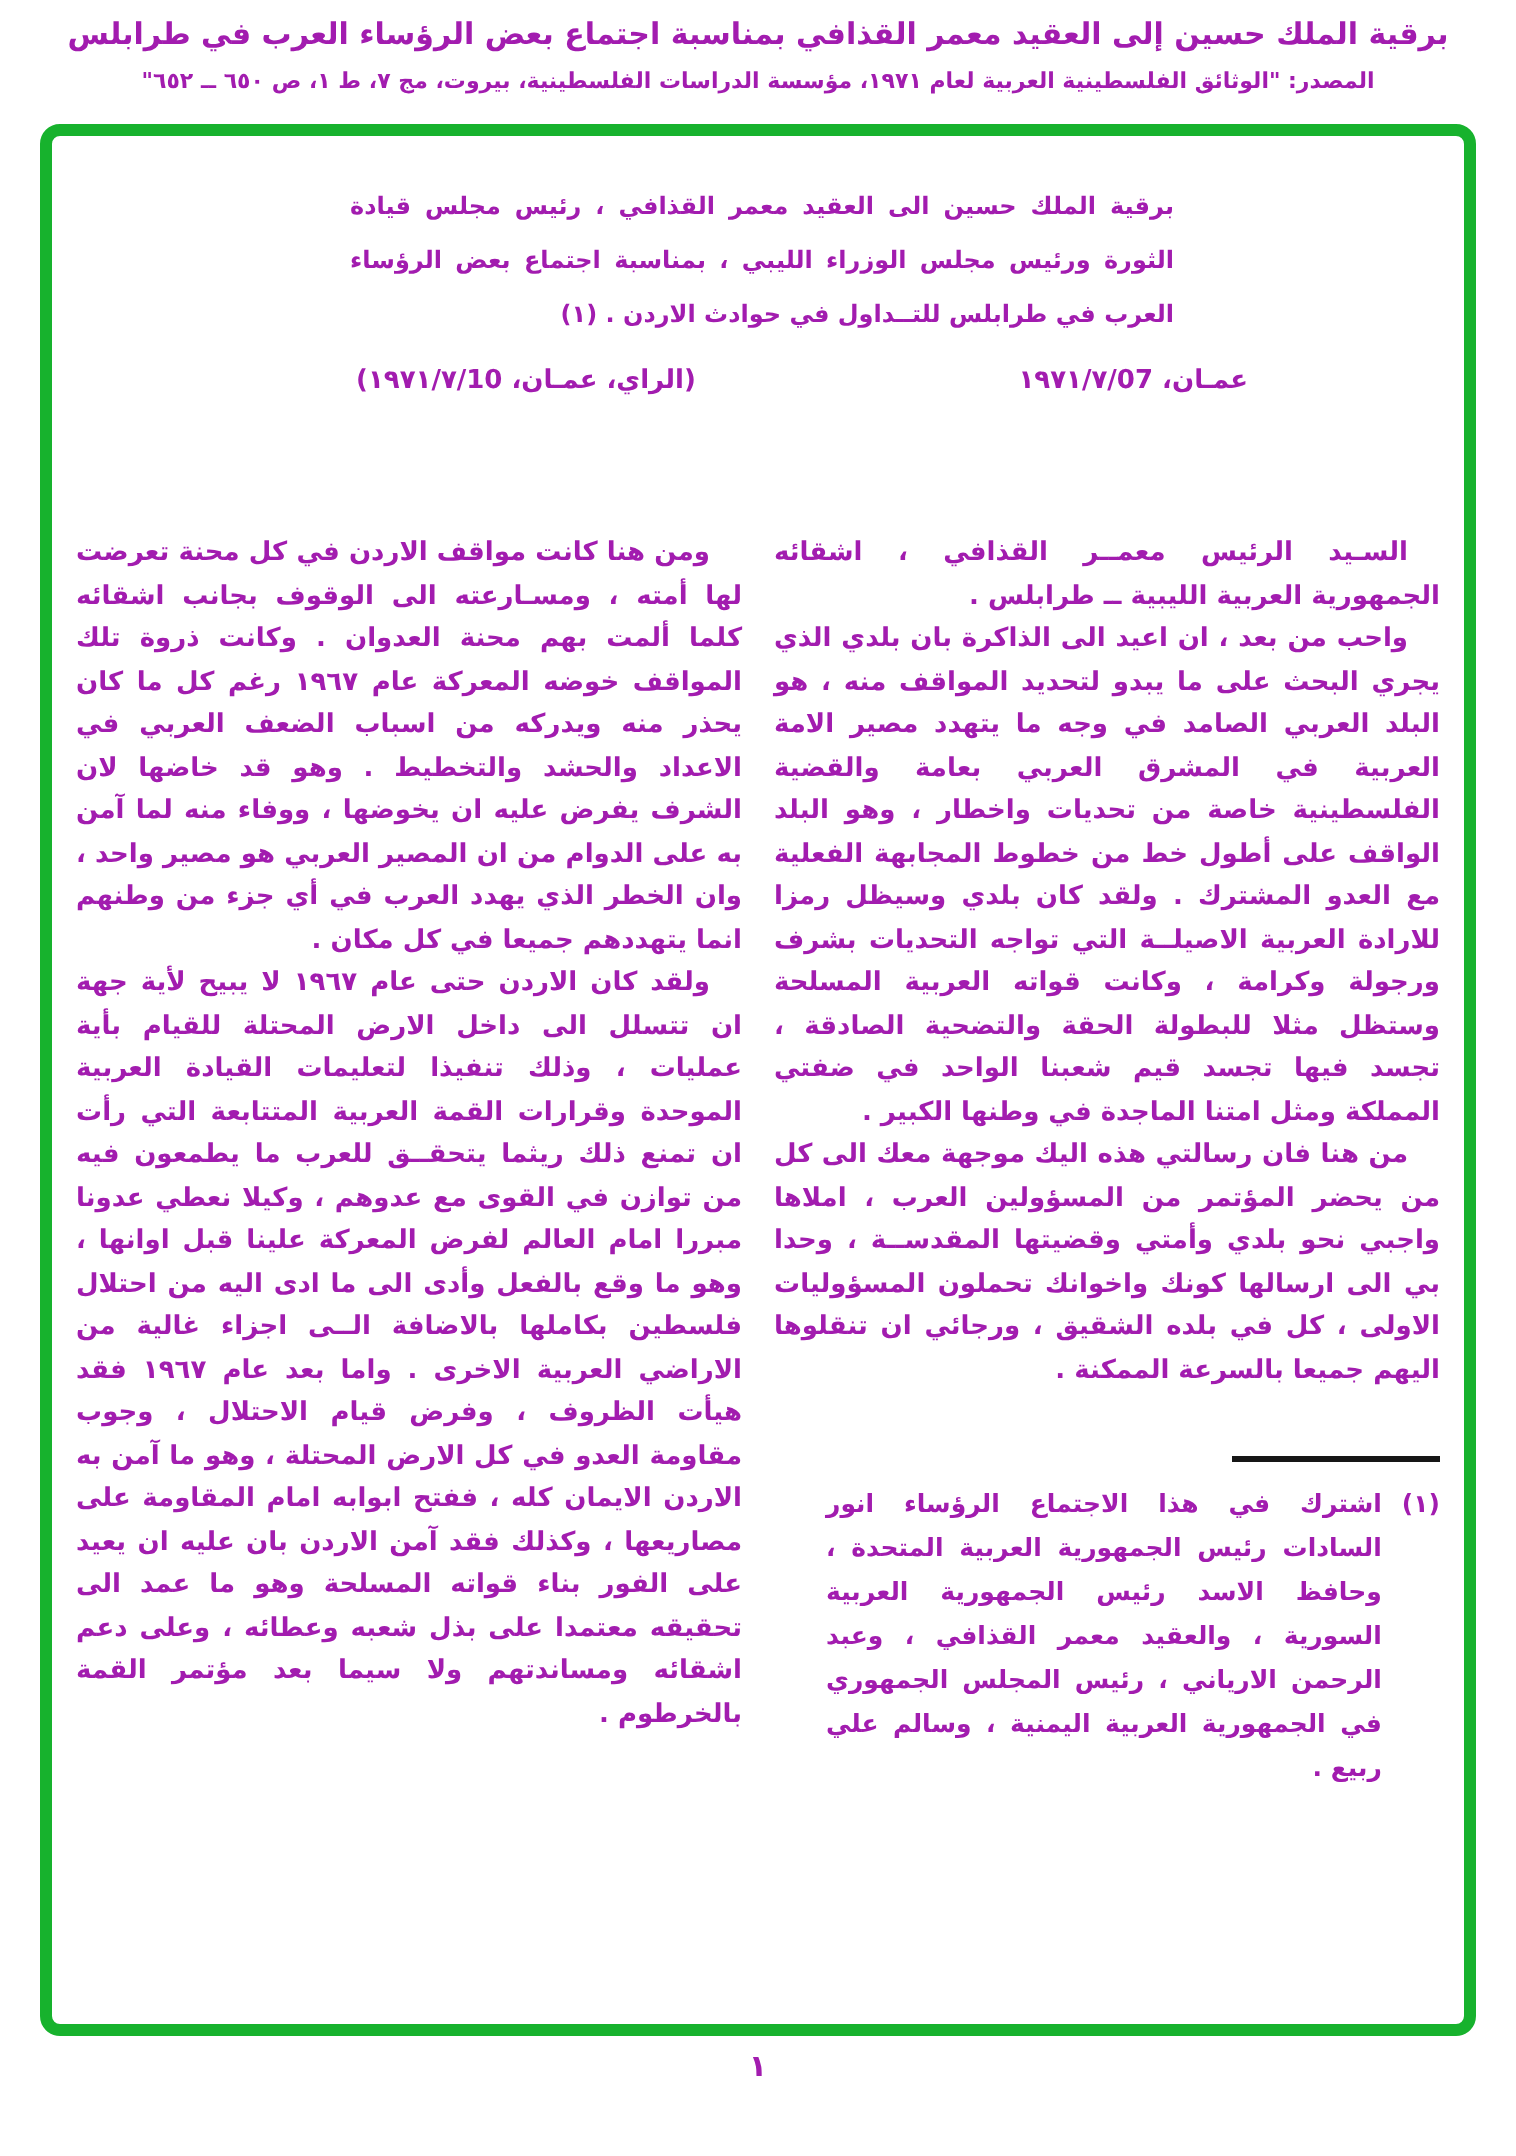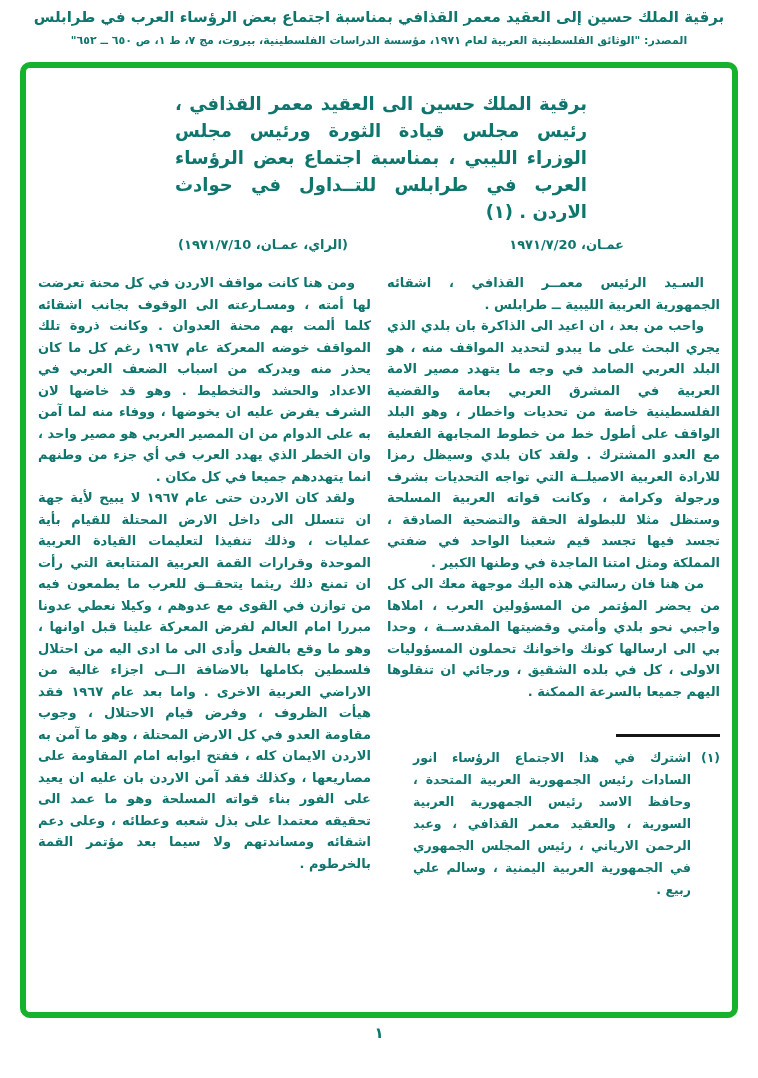--- a/index.html
+++ b/index.html
@@ -24,21 +24,21 @@
     border:6px solid #17b22d;
     border-radius:10px;
     padding:16px 12px 0 12px;
     overflow:hidden;
     background:#ffffff;
   }
 
   .intro {
     width:412px;
     margin:6px 133px 0 auto;
-    font-size:18px;
+    font-size:12px;
     font-weight:bold;
     line-height:27px;
     text-align:justify;
   }
 
   .dates {
     width:446px;
     margin:12px 96px 0 auto;
     display:flex;
     justify-content:space-between;
@@ -51,20 +51,21 @@
     gap:16px;
     margin-top:20px;
     align-items:flex-start;
   }
   .col {
     flex:1 1 0;
     font-size:13px;
     font-weight:bold;
     line-height:21.5px;
     text-align:justify;
+    margin-top:48px;
   }
   .col p { margin:0; text-indent:16px; }
 
   .footnote-block {
     margin-top:32px;
     padding-left:26px;
     font-size:12.5px;
     line-height:22px;
   }
   .footnote-rule {
@@ -85,33 +86,33 @@
     position:absolute;
     top:1024px; left:0; right:0;
     text-align:center;
     font-size:15px;
     font-weight:bold;
   }
 </style>
 </head>
 <body>
 
-<div class="page" style="color: #0f766e;">
+<div class="page" style="color: #a21caf;">
 
   <div class="doc-header">
     <div class="doc-title">برقية الملك حسين إلى العقيد معمر القذافي بمناسبة اجتماع بعض الرؤساء العرب في طرابلس</div>
     <div class="doc-source">المصدر: "الوثائق الفلسطينية العربية لعام ١٩٧١، مؤسسة الدراسات الفلسطينية، بيروت، مج ٧، ط ١، ص ٦٥٠ ــ ٦٥٢"</div>
   </div>
 
   <div class="green-frame" style="border-color: rgb(23, 178, 45);">
 
     <div class="intro">برقية الملك حسين الى العقيد معمر القذافي ، رئيس مجلس قيادة الثورة ورئيس مجلس الوزراء الليبي ، بمناسبة اجتماع بعض الرؤساء العرب في طرابلس للتــداول في حوادث الاردن . (١)</div>
 
     <div class="dates">
-      <span>عمـان، ١٩٧١/٧/20</span>
+      <span>عمـان، ١٩٧١/٧/07</span>
       <span>(الراي، عمـان، ١٩٧١/٧/10)</span>
     </div>
 
     <div class="columns">
 
       <div class="col col-right">
         <p>السـيد الرئيس معمــر القذافي ، اشقائه الجمهورية العربية الليبية ــ طرابلس .</p>
         <p>واحب من بعد ، ان اعيد الى الذاكرة بان بلدي الذي يجري البحث على ما يبدو لتحديد المواقف منه ، هو البلد العربي الصامد في وجه ما يتهدد مصير الامة العربية في المشرق العربي بعامة والقضية الفلسطينية خاصة من تحديات واخطار ، وهو البلد الواقف على أطول خط من خطوط المجابهة الفعلية مع العدو المشترك . ولقد كان بلدي وسيظل رمزا للارادة العربية الاصيلــة التي تواجه التحديات بشرف ورجولة وكرامة ، وكانت قواته العربية المسلحة وستظل مثلا للبطولة الحقة والتضحية الصادقة ، تجسد فيها تجسد قيم شعبنا الواحد في ضفتي المملكة ومثل امتنا الماجدة في وطنها الكبير .</p>
         <p>من هنا فان رسالتي هذه اليك موجهة معك الى كل من يحضر المؤتمر من المسؤولين العرب ، املاها واجبي نحو بلدي وأمتي وقضيتها المقدســة ، وحدا بي الى ارسالها كونك واخوانك تحملون المسؤوليات الاولى ، كل في بلده الشقيق ، ورجائي ان تنقلوها اليهم جميعا بالسرعة الممكنة .</p>
 

